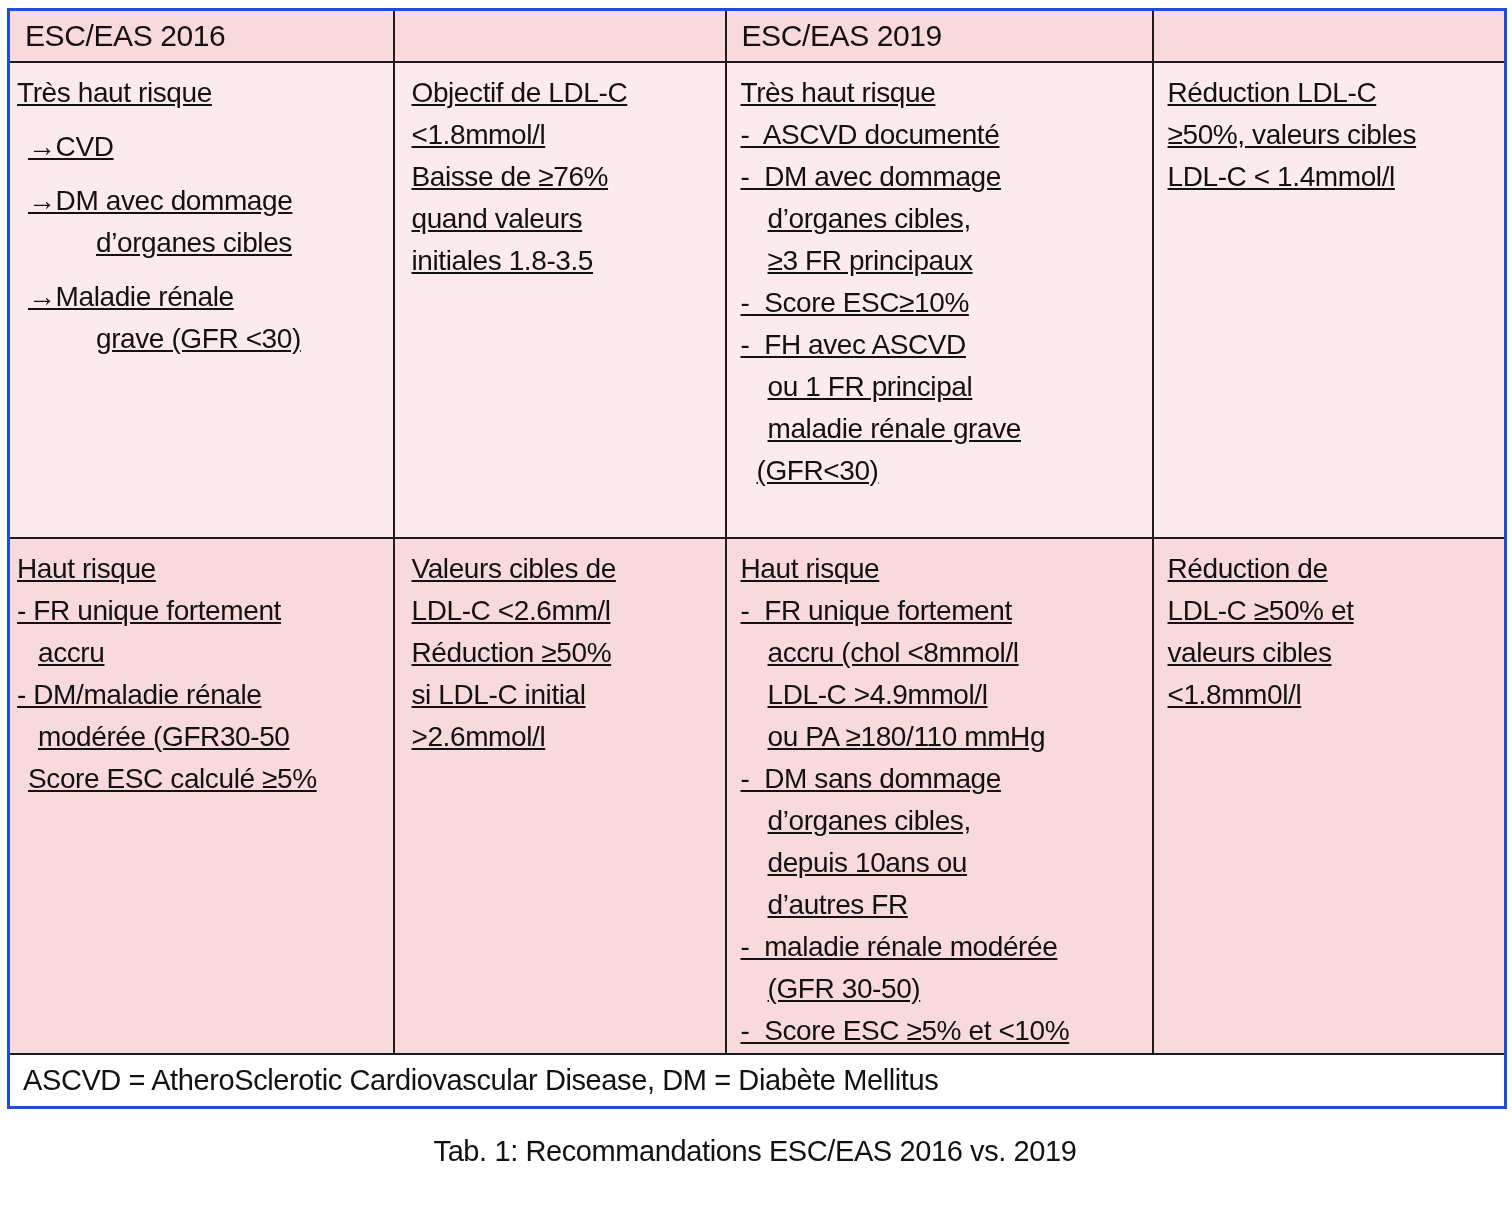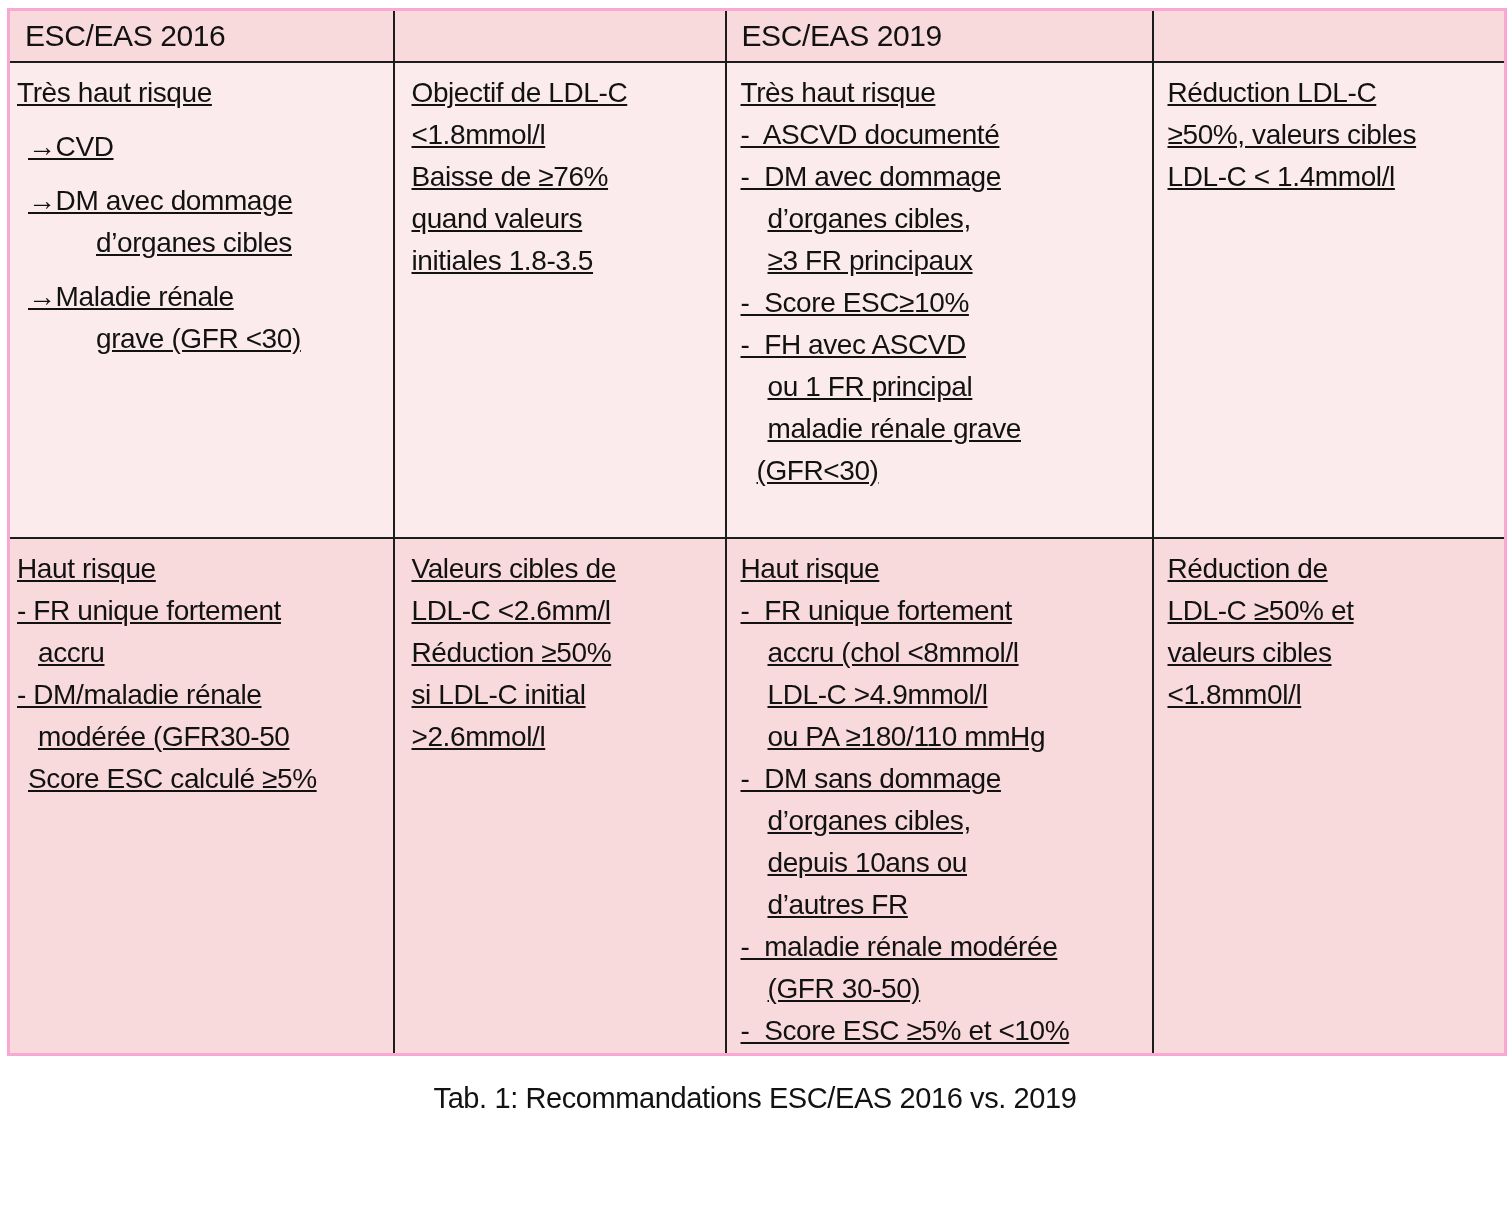--- a/index.html
+++ b/index.html
@@ -4,21 +4,21 @@
 <style>
   html,body{margin:0;padding:0;}
   body{
     width:1512px;height:1228px;background:#ffffff;
     font-family:"Liberation Sans", sans-serif;color:#121212;
     -webkit-font-smoothing:antialiased;
   }
   .page{padding:8px 7px 0 7px;}
   table.tbl{
     border-collapse:collapse;table-layout:fixed;width:1497px;
-    border:3px solid #f9a8d4;
+    border:3px solid #1d4ed8;
   }
   td{
     border:2px solid #1c1c1c;vertical-align:top;
     font-size:28px;line-height:42px;letter-spacing:-0.4px;
     overflow:hidden;
   }
   tr.hdr{height:52px;}
   tr.hdr td{
     background:#f8d9dc;vertical-align:middle;
     font-size:30px;padding-left:15px;
@@ -137,17 +137,20 @@
         <div class="ln ld">-  Score ESC ≥5% et &lt;10%</div>
       </td>
       <td class="colD">
         <div class="ln lp">Réduction de</div>
         <div class="ln lp">LDL-C ≥50% et</div>
         <div class="ln lp">valeurs cibles</div>
         <div class="ln lp">&lt;1.8mm0l/l</div>
       </td>
     </tr>
 
+    <tr class="foot">
+      <td colspan="4">ASCVD = AtheroSclerotic Cardiovascular Disease, DM = Diabète Mellitus</td>
+    </tr>
   </tbody>
     </table>
 
   <div class="caption">Tab. 1: Recommandations ESC/EAS 2016 vs. 2019</div>
 </div>
 
 </body></html>

